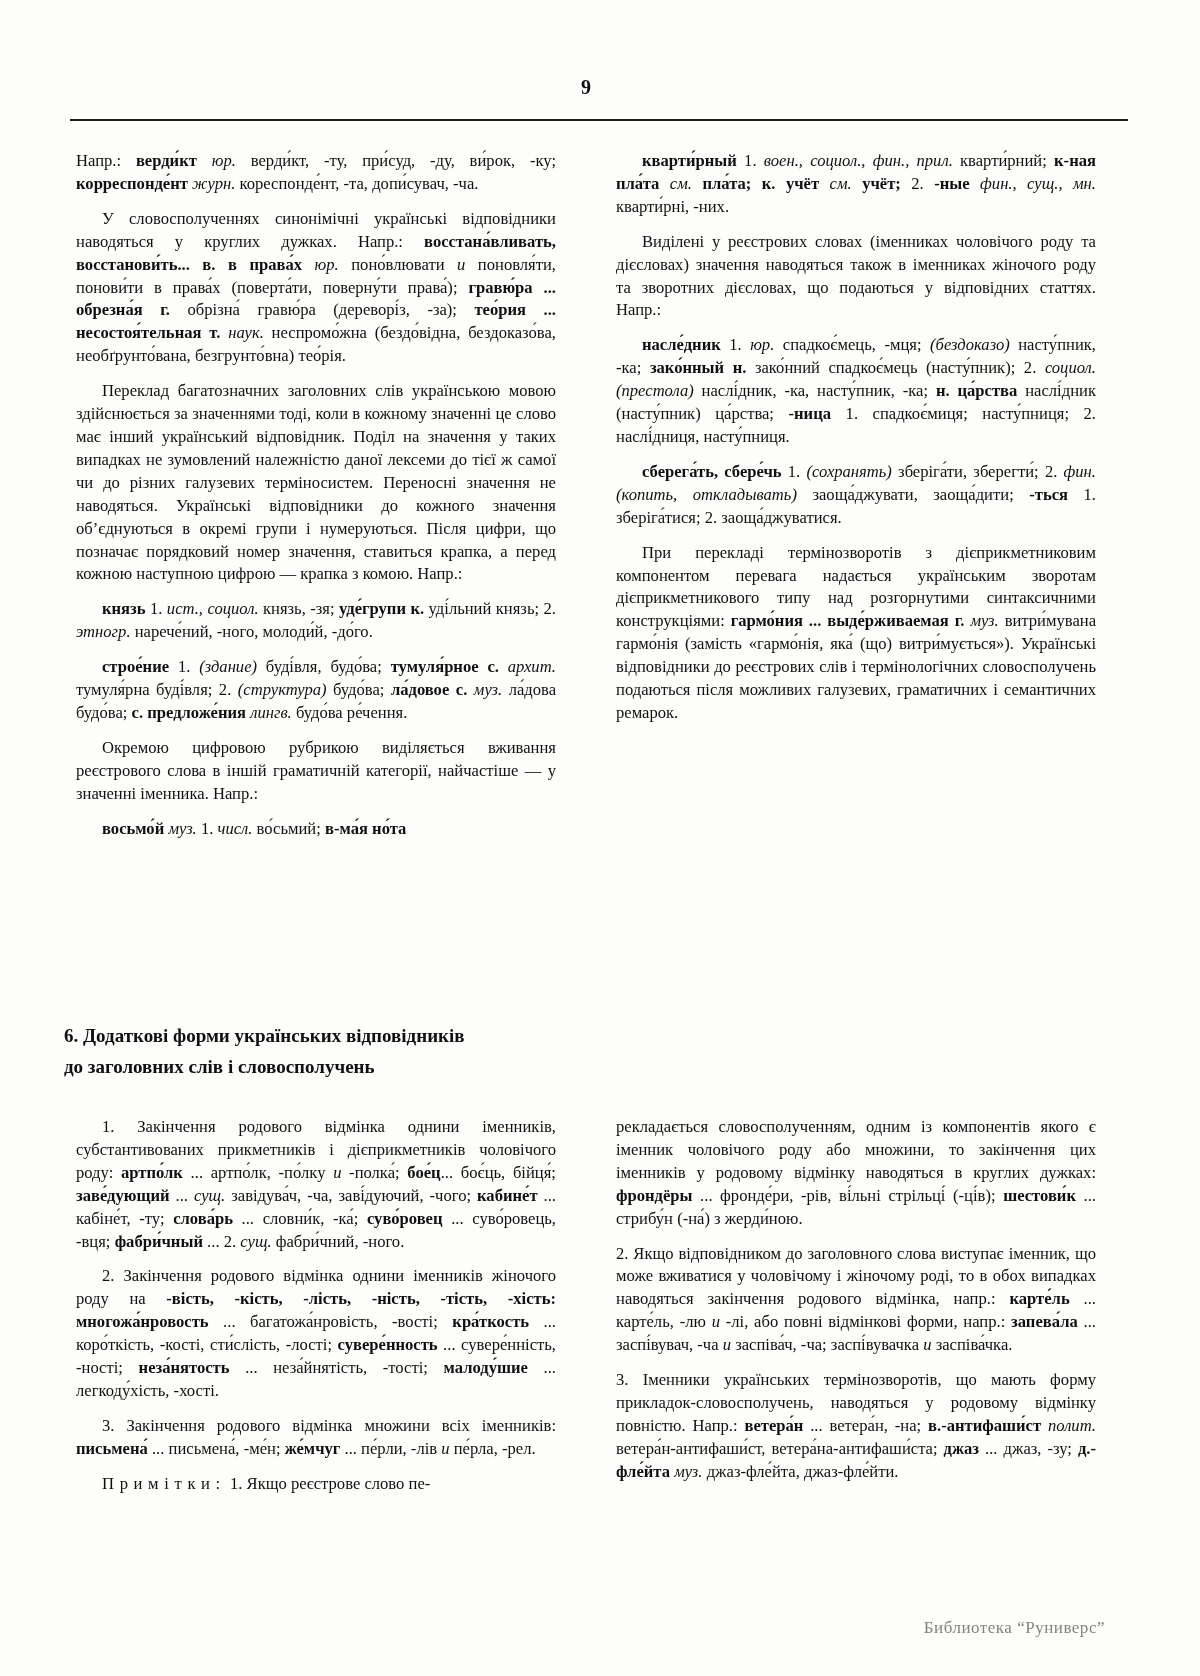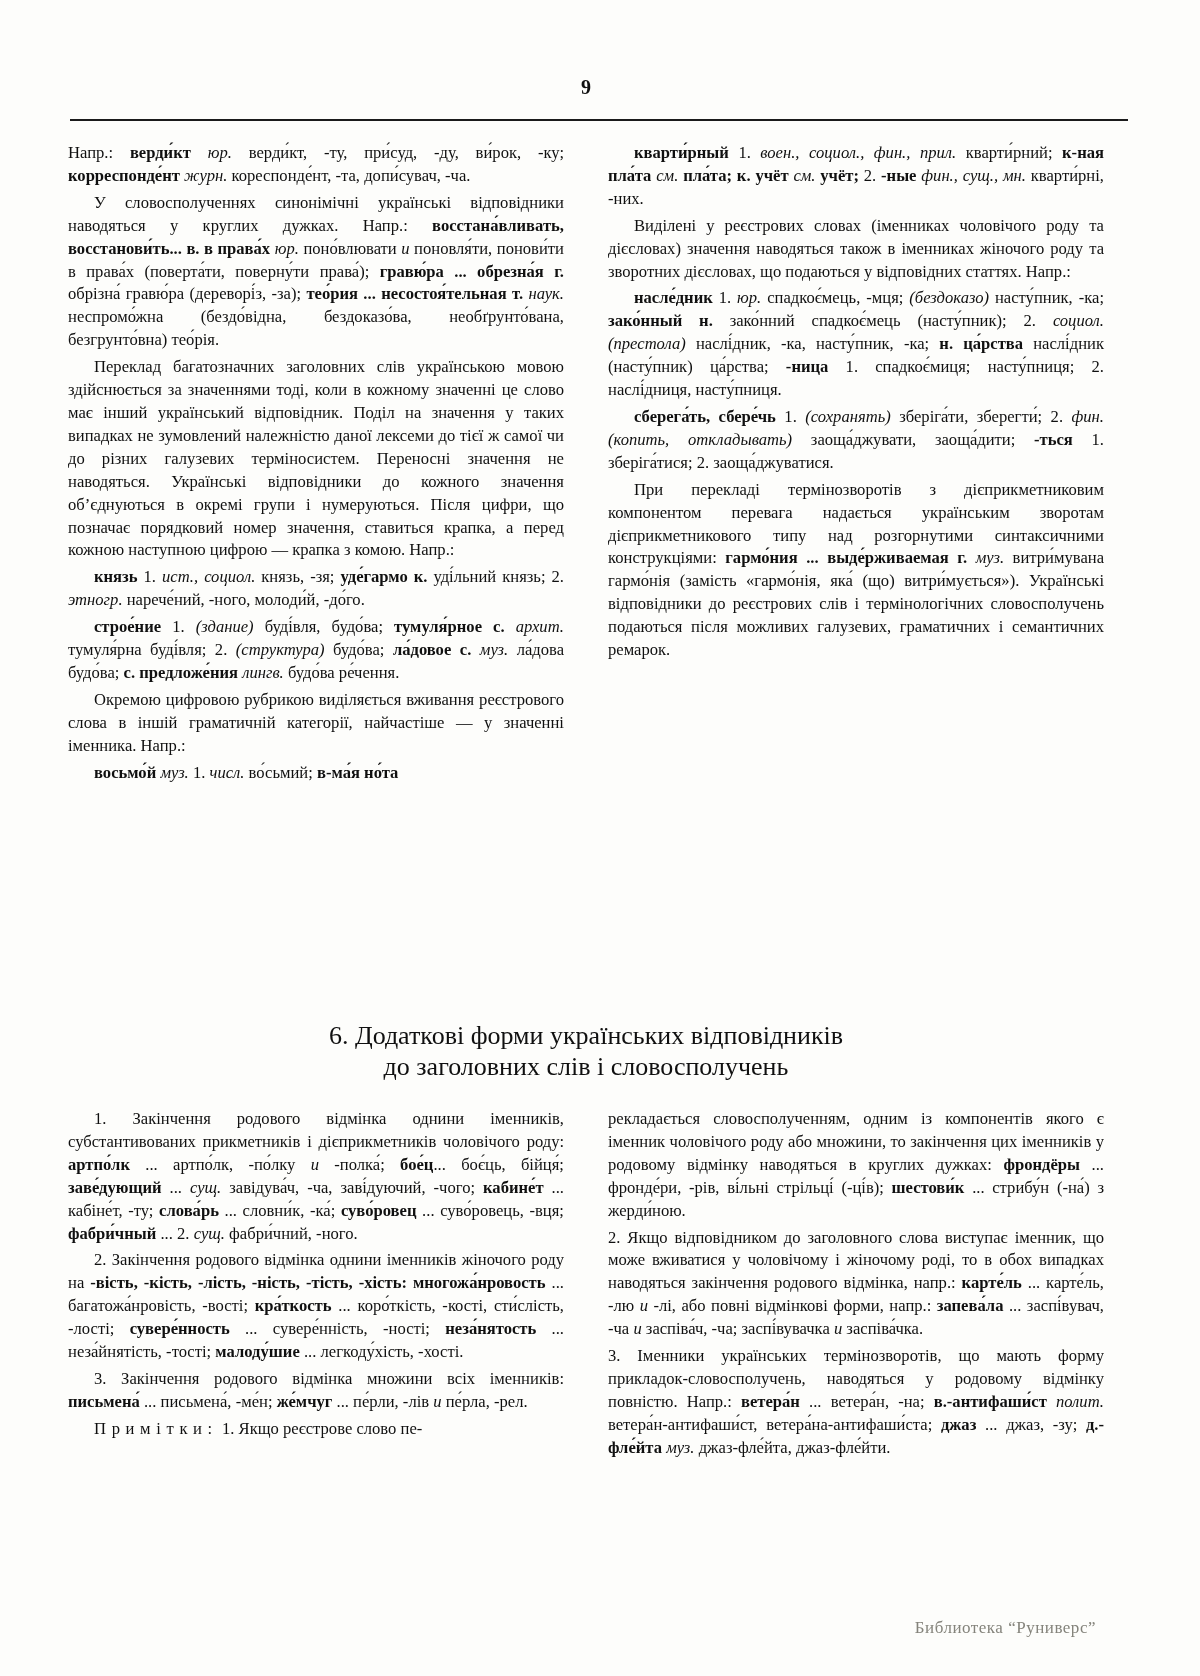--- a/index.html
+++ b/index.html
@@ -36,59 +36,58 @@
     gap: 36px;
   }
   .upper { top: 138px; height: 880px; }
   .lower { top: 1104px; height: 500px; }
   .col {
     width: 504px;
     font-size: 16.6px;
     line-height: 22.9px;
     text-align: justify;
   }
-  .col p { margin: 4px; }
+  .col p { margin: 12px; }
   .col p.indent { text-indent: 26px; }
   .col b { font-weight: bold; }
   .col i { font-style: italic; }
   .col sup { font-size: 10px; line-height: 0; }
   .sp { letter-spacing: 0.34em; }
   .heading {
     position: absolute;
     top: 1020px; left: 64px; width: 1044px;
-    text-align: center;
-    font-weight: normal;
-    font-size: 26px;
+    font-weight: bold;
+    font-size: 19px;
     line-height: 31px;
   }
   .watermark {
     position: absolute;
     top: 1618px;
-    left: 52px; width: 1044px;
+    left: 61px; width: 1044px;
     text-align: right;
     color: #84837b;
     font-size: 17px;
     letter-spacing: 0.03em;
   }
 </style>
 </head>
 <body>
 
 <div class="page">
 
   <div class="pageno">9</div>
 
   <div class="rule"></div>
 
   <div class="cols upper">
     <div class="col">
         <p>Напр.: <b>верди́кт</b> <i>юр.</i> верди́кт, -ту, при́суд, -ду, ви́рок, -ку; <b>корреспонде́нт</b> <i>журн.</i> кореспонде́нт, -та, допи́сувач, -ча.</p>
         <p class="indent">У словосполученнях синонімічні українські відповідники наводяться у круглих дужках. Напр.: <b>восстана́вливать, восстанови́ть... в. в права́х</b> <i>юр.</i> поно́влювати <i>и</i> поновля́ти, понови́ти в права́х (поверта́ти, поверну́ти права́); <b>гравю́ра ... обрезна́я г.</b> обрізна́ гравю́ра (дереворі́з, -за); <b>тео́рия ... несостоя́тельная т.</b> <i>наук.</i> неспромо́жна (бездо́відна, бездоказо́ва, необґрунто́вана, безгрунто́вна) тео́рія.</p>
         <p class="indent">Переклад багатозначних заголовних слів українською мовою здійснюється за значеннями тоді, коли в кожному значенні це слово має інший український відповідник. Поділ на значення у таких випадках не зумовлений належністю даної лексеми до тієї ж самої чи до різних галузевих терміносистем. Переносні значення не наводяться. Українські відповідники до кожного значення об’єднуються в окремі групи і нумеруються. Після цифри, що позначає порядковий номер значення, ставиться крапка, а перед кожною наступною цифрою — крапка з комою. Напр.:</p>
-        <p class="indent"><b>князь</b> 1. <i>ист., социол.</i> князь, -зя; <b>уде́гармо к.</b> уді́льний князь; 2. <i>этногр.</i> нарече́ний, -ного, молоди́й, -до́го.</p>
+        <p class="indent"><b>князь</b> 1. <i>ист., социол.</i> князь, -зя; <b>уде́групи к.</b> уді́льний князь; 2. <i>этногр.</i> нарече́ний, -ного, молоди́й, -до́го.</p>
         <p class="indent"><b>строе́ние</b> 1. <i>(здание)</i> буді́вля, будо́ва; <b>тумуля́рное с.</b> <i>архит.</i> тумуля́рна буді́вля; 2. <i>(структура)</i> будо́ва; <b>ла́довое с.</b> <i>муз.</i> ла́дова будо́ва; <b>с. предложе́ния</b> <i>лингв.</i> будо́ва ре́чення.</p>
         <p class="indent">Окремою цифровою рубрикою виділяється вживання реєстрового слова в іншій граматичній категорії, найчастіше — у значенні іменника. Напр.:</p>
         <p class="indent"><b>восьмо́й</b> <i>муз.</i> 1. <i>числ.</i> во́сьмий; <b>в-ма́я но́та</b></p>
       </div>
     <div class="col">
         <p class="indent"><b>кварти́рный</b> 1. <i>воен., социол., фин., прил.</i> кварти́рний; <b>к-ная пла́та</b> <i>см.</i> <b>пла́та;</b> <b>к. учёт</b> <i>см.</i> <b>учёт;</b> 2. <b>-ные</b> <i>фин., сущ., мн.</i> кварти́рні, -них.</p>
         <p class="indent">Виділені у реєстрових словах (іменниках чоловічого роду та дієсловах) значення наводяться також в іменниках жіночого роду та зворотних дієсловах, що подаються у відповідних статтях. Напр.:</p>
         <p class="indent"><b>насле́дник</b> 1. <i>юр.</i> спадкоє́мець, -мця; <i>(бездоказо)</i> насту́пник, -ка; <b>зако́нный н.</b> зако́нний спадкоє́мець (насту́пник); 2. <i>социол. (престола)</i> наслі́дник, -ка, насту́пник, -ка; <b>н. ца́рства</b> наслі́дник (насту́пник) ца́рства; <b>-ница</b> 1. спадкоє́миця; насту́пниця; 2. наслі́дниця, насту́пниця.</p>
         <p class="indent"><b>сберега́ть, сбере́чь</b> 1. <i>(сохранять)</i> зберіга́ти, зберегти́; 2. <i>фин. (копить, откладывать)</i> заоща́джувати, заоща́дити; <b>-ться</b> 1. зберіга́тися; 2. заоща́джуватися.</p>
         <p class="indent">При перекладі термінозворотів з дієприкметниковим компонентом перевага надається українським зворотам дієприкметникового типу над розгорнутими синтаксичними конструкціями: <b>гармо́ния ... выде́рживаемая г.</b> <i>муз.</i> витри́мувана гармо́нія (замість «гармо́нія, яка́ (що) витри́мується»). Українські відповідники до реєстрових слів і термінологічних словосполучень подаються після можливих галузевих, граматичних і семантичних ремарок.</p>

